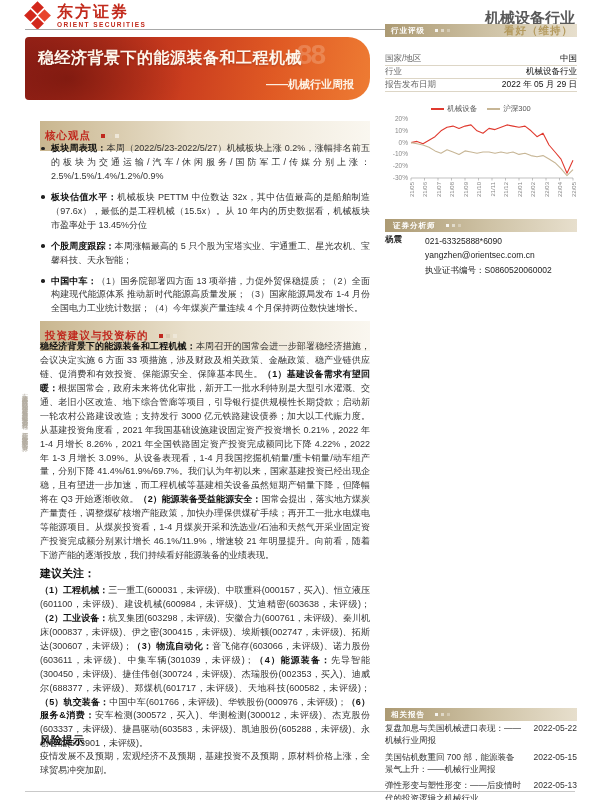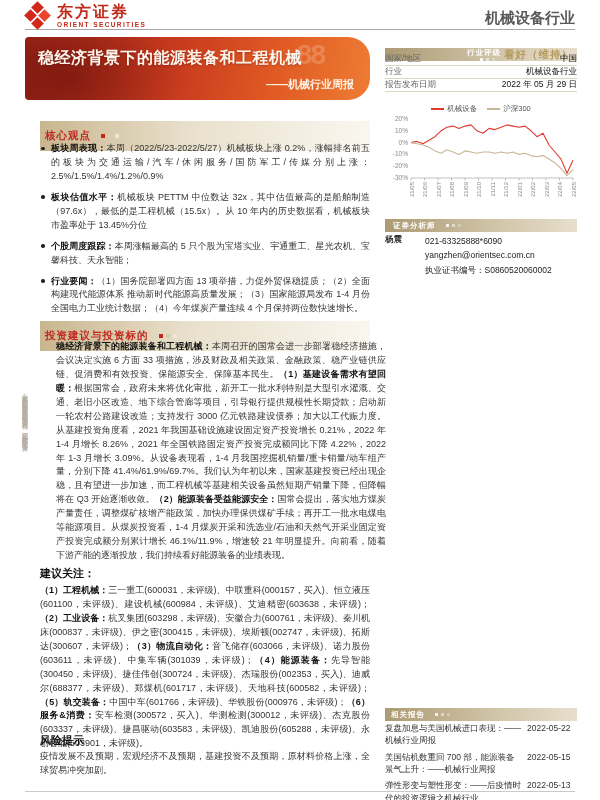--- a/index.html
+++ b/index.html
@@ -67,21 +67,21 @@
   .sw0{background:#e03a2f;} .sw1{background:#c7b696;}
   
   .an-wrap{position:absolute;left:385px;top:234px;width:192px;font-size:8.5px;color:#222;}
   .an-row{display:flex;}
   .an-name{width:40px;font-weight:bold;color:#333;}
   .an-det{flex:1;line-height:1.7;}
   .an-det .mail{color:#222;text-decoration:none;}
   
   .rep-item{display:flex;font-size:8.5px;line-height:1.45;color:#333;margin-bottom:4px;}
   .rep-item .tt{flex:1;padding-right:6px;}
-  .rep-item .dt{width:50px;text-align:left;color:#333;white-space:nowrap;}
+  .rep-item .dt{width:50px;text-align:right;color:#333;white-space:nowrap;}
   .rep-wrap{position:absolute;left:385px;top:722px;width:192px;}
   
   .vnote{position:absolute;left:20px;top:388px;height:210px;writing-mode:vertical-rl;
          font-size:6.5px;color:#b3aca0;letter-spacing:1px;}
   .footer-rule{position:absolute;left:25px;right:25px;top:791px;height:1px;background:#c9c9c9;}
 </style>
 </head>
 <body>
 
 <div class="page">
@@ -113,48 +113,48 @@
         <i></i>
         <i></i>
         <i></i>
       </span>
   </div>
 
   <div class="col-l" style="top:142px;">
     <div class="bullet"><span class="mk"></span><span class="bd">板块周表现：</span><span>本周（2022/5/23-2022/5/27）机械板块上涨 0.2%，涨幅排名前五的板块为交通运输/汽车/休闲服务/国防军工/传媒分别上涨：2.5%/1.5%/1.4%/1.2%/0.9%</span></div>
     <div class="bullet"><span class="mk"></span><span class="bd">板块估值水平：</span><span>机械板块 PETTM 中位数达 32x，其中估值最高的是船舶制造（97.6x），最低的是工程机械（15.5x）。从 10 年内的历史数据看，机械板块市盈率处于 13.45%分位</span></div>
     <div class="bullet"><span class="mk"></span><span class="bd">个股周度跟踪：</span><span>本周涨幅最高的 5 只个股为宝塔实业、宇通重工、星光农机、宝馨科技、天永智能；</span></div>
-    <div class="bullet"><span class="mk"></span><span class="bd">行业要闻：</span><span>（1）国务院部署四方面 13 项举措，力促外贸保稳提质；（2）全面构建现代能源体系 推动新时代能源高质量发展；（3）国家能源局发布 1-4 月份全国电力工业统计数据；（4）今年煤炭产量连续 4 个月保持两位数快速增长。</span></div>
+    <div class="bullet"><span class="mk"></span><span class="bd">中国中车：</span><span>（1）国务院部署四方面 13 项举措，力促外贸保稳提质；（2）全面构建现代能源体系 推动新时代能源高质量发展；（3）国家能源局发布 1-4 月份全国电力工业统计数据；（4）今年煤炭产量连续 4 个月保持两位数快速增长。</span></div>
   </div>
 
   <div class="secbar" style="top:321px;">
     <span class="t">投资建议与投资标的</span>
     <span class="dots dots-red">
         <i></i>
         <i></i>
         <i></i>
       </span>
   </div>
 
-  <div class="col-l" style="top:340px;margin-left:16px;">
+  <div class="col-l" style="top:340px;">
     <span class="bd">稳经济背景下的能源装备和工程机械：</span><span>本周召开的国常会进一步部署稳经济措施，会议决定实施 6 方面 33 项措施，涉及财政及相关政策、金融政策、稳产业链供应链、促消费和有效投资、保能源安全、保障基本民生。</span><span class="bd">（1）基建设备需求有望回暖：</span><span>根据国常会，政府未来将优化审批，新开工一批水利特别是大型引水灌溉、交通、老旧小区改造、地下综合管廊等项目，引导银行提供规模性长期贷款；启动新一轮农村公路建设改造；支持发行 3000 亿元铁路建设债券；加大以工代赈力度。从基建投资角度看，2021 年我国基础设施建设固定资产投资增长 0.21%，2022 年 1-4 月增长 8.26%，2021 年全国铁路固定资产投资完成额同比下降 4.22%，2022 年 1-3 月增长 3.09%。从设备表现看，1-4 月我国挖掘机销量/重卡销量/动车组产量，分别下降 41.4%/61.9%/69.7%。我们认为年初以来，国家基建投资已经出现企稳，且有望进一步加速，而工程机械等基建相关设备虽然短期产销量下降，但降幅将在 Q3 开始逐渐收敛。</span><span class="bd">（2）能源装备受益能源安全：</span><span>国常会提出，落实地方煤炭产量责任，调整煤矿核增产能政策，加快办理保供煤矿手续；再开工一批水电煤电等能源项目。从煤炭投资看，1-4 月煤炭开采和洗选业/石油和天然气开采业固定资产投资完成额分别累计增长 46.1%/11.9%，增速较 21 年明显提升。向前看，随着下游产能的逐渐投放，我们持续看好能源装备的业绩表现。</span>
   </div>
 
   <div class="h2" style="top:566px;">建议关注：</div>
 
   <div class="col-l" style="top:584px;">
     <span class="bd">（1）工程机械：</span><span>三一重工(600031，未评级)、中联重科(000157，买入)、恒立液压(601100，未评级)、建设机械(600984，未评级)、艾迪精密(603638，未评级)；</span><span class="bd">（2）工业设备：</span><span>杭叉集团(603298，未评级)、安徽合力(600761，未评级)、秦川机床(000837，未评级)、伊之密(300415，未评级)、埃斯顿(002747，未评级)、拓斯达(300607，未评级)；</span><span class="bd">（3）物流自动化：</span><span>音飞储存(603066，未评级)、诺力股份(603611，未评级)、中集车辆(301039，未评级)；</span><span class="bd">（4）能源装备：</span><span>先导智能(300450，未评级)、捷佳伟创(300724，未评级)、杰瑞股份(002353，买入)、迪威尔(688377，未评级)、郑煤机(601717，未评级)、天地科技(600582，未评级)；</span><span class="bd">（5）轨交装备：</span><span>中国中车(601766，未评级)、华铁股份(000976，未评级)；</span><span class="bd">（6）服务&amp;消费：</span><span>安车检测(300572，买入)、华测检测(300012，未评级)、杰克股份(603337，未评级)、捷昌驱动(603583，未评级)、凯迪股份(605288，未评级)、永创智能(603901，未评级)。</span>
   </div>
 
   <div class="h2" style="top:733px;">风险提示</div>
   <div class="col-l" style="top:750px;">疫情发展不及预期，宏观经济不及预期，基建投资不及预期，原材料价格上涨，全球贸易冲突加剧。</div>
 
   <div class="vnote">东方证券股份有限公司经相关主管机关核准具备证券投资咨询业务资格，据此开展发布证券研究报告业务。</div>
 
-  <div class="sidebar-bar" style="top:48px;flex-direction:column;">
+  <div class="sidebar-bar" style="top:24px;">
     <span class="t">行业评级</span>
     <span class="dots dots-w">
         <i></i>
         <i></i>
         <i></i>
       </span>
     <span class="rating-val">看好（维持）</span>
   </div>
 
   <div class="inforow" style="top:52px;">

